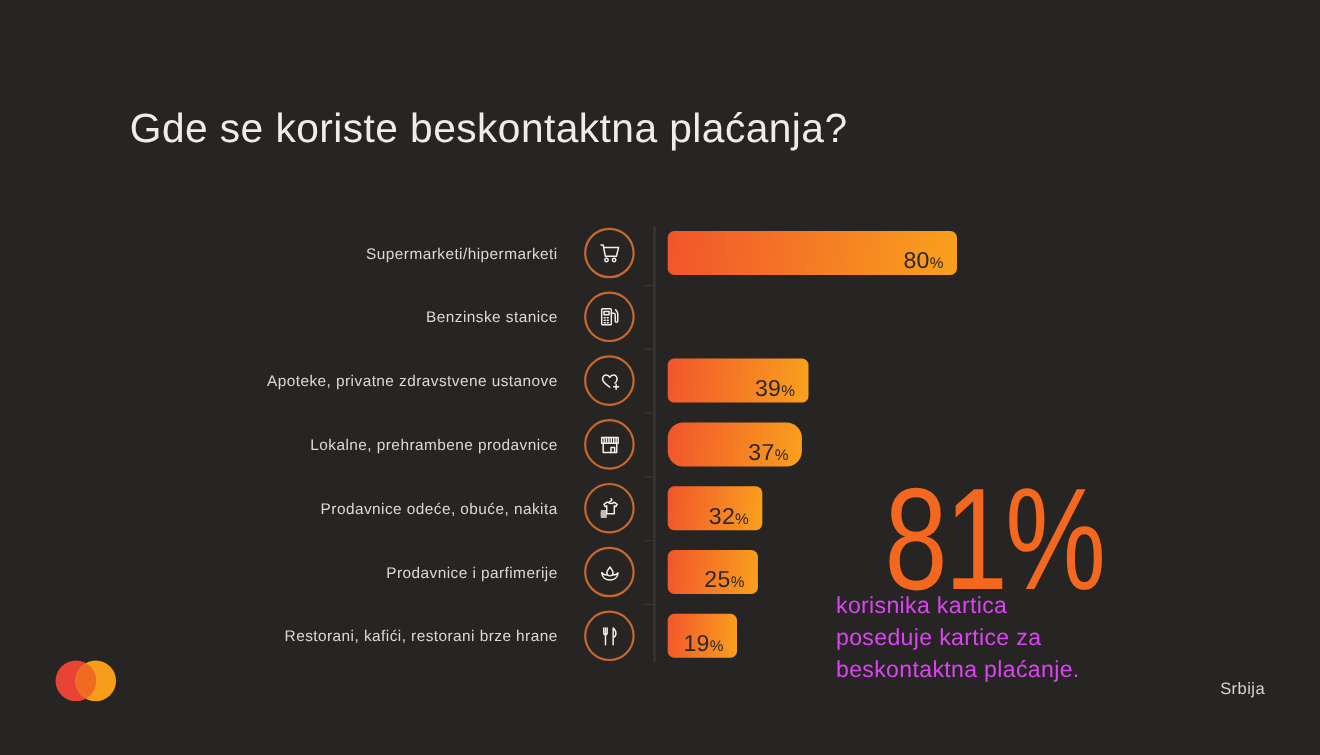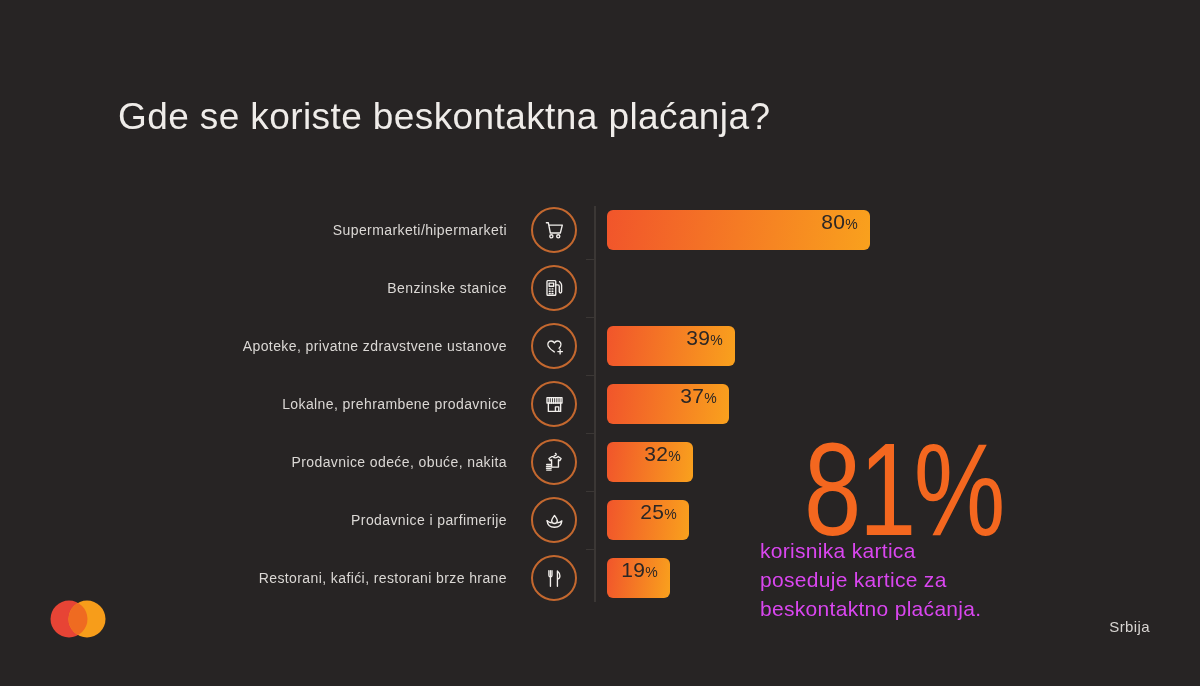--- a/index.html
+++ b/index.html
@@ -23,21 +23,21 @@
   .icon-ring{
     margin-left:24px;width:46px;height:46px;flex:0 0 46px;border-radius:50%;
     border:2px solid #C4682F;box-sizing:border-box;
     display:flex;align-items:center;justify-content:center;
   }
   .icon-ring svg{display:block;}
   .bar-area{margin-left:30px;position:relative;width:300px;height:46px;display:flex;align-items:center;}
   .bar{
     height:40px;border-radius:6px;
     background:linear-gradient(97deg,#F1552B 0%,#F9A11D 100%);
-    display:flex;align-items:flex-start;justify-content:flex-end;
+    display:flex;align-items:flex-end;justify-content:flex-end;
     padding-right:12px;box-sizing:border-box;padding-left:16px;
   }
   .bar-value{color:#2B2726;font-size:21px;font-weight:500;letter-spacing:.3px;white-space:nowrap;}
   .bar-value .pct{font-size:14px;font-weight:500;}
   
   .axis-line{position:absolute;left:594px;top:206px;width:2px;height:396px;background:#3B3735;}
   .axis-tick{position:absolute;left:586px;width:9px;height:1px;background:#3B3735;}
   
   .headline{
     position:absolute;left:804px;top:424px;margin:0;
@@ -107,21 +107,21 @@
     <div class="row-label">Lokalne, prehrambene prodavnice</div>
     <div class="icon-ring">
         <svg width="25" height="25" viewBox="0 0 24 24" fill="none" stroke="#F2EFEC" stroke-width="1.3" stroke-linecap="round" stroke-linejoin="round">
       <path d="M4.8 5.4h14.4M4.8 5.4v5.2h14.4V5.4"></path>
       <path d="M6.9 5.4v5.2M9 5.4v5.2M11.1 5.4v5.2M13.2 5.4v5.2M15.3 5.4v5.2M17.4 5.4v5.2"></path>
       <path d="M6.1 10.6v8h11.8v-8"></path>
       <path d="M12.9 18.6v-4.3h3.2v4.3"></path>
         </svg>
       </div>
     <div class="bar-area">
-      <div class="bar" style="width: 122px;">
+      <div class="bar" style="width: 122px; border-radius: 14px;">
         <span class="bar-value">37<span class="pct">%</span></span>
       </div>
     </div>
   </div>
 
   <div class="row">
     <div class="row-label">Prodavnice odeće, obuće, nakita</div>
     <div class="icon-ring">
         <svg width="25" height="25" viewBox="0 0 24 24" fill="none" stroke="#F2EFEC" stroke-width="1.3" stroke-linecap="round" stroke-linejoin="round">
       <path d="M12.9 3.2c.8.2 1 1.2.3 1.7l-1.6 1"></path>
@@ -176,21 +176,21 @@
     <div class="axis-tick" style="top: 375px;"></div>
     <div class="axis-tick" style="top: 433px;"></div>
     <div class="axis-tick" style="top: 491px;"></div>
     <div class="axis-tick" style="top: 549px;"></div>
   </div>
 
 <div class="headline">81%</div>
 <div class="caption">
   <div>korisnika kartica</div>
   <div>poseduje kartice za</div>
-  <div>beskontaktno plaćanja.</div>
+  <div>beskontaktna plaćanje.</div>
 </div>
 
 <div class="country">Srbija</div>
 
 <svg class="mc-logo" width="56" height="38" viewBox="0 0 56 38">
   <defs>
     <clipPath id="mc-clip">
         <circle cx="19" cy="19" r="18.5"></circle>
       </clipPath>
   </defs>

